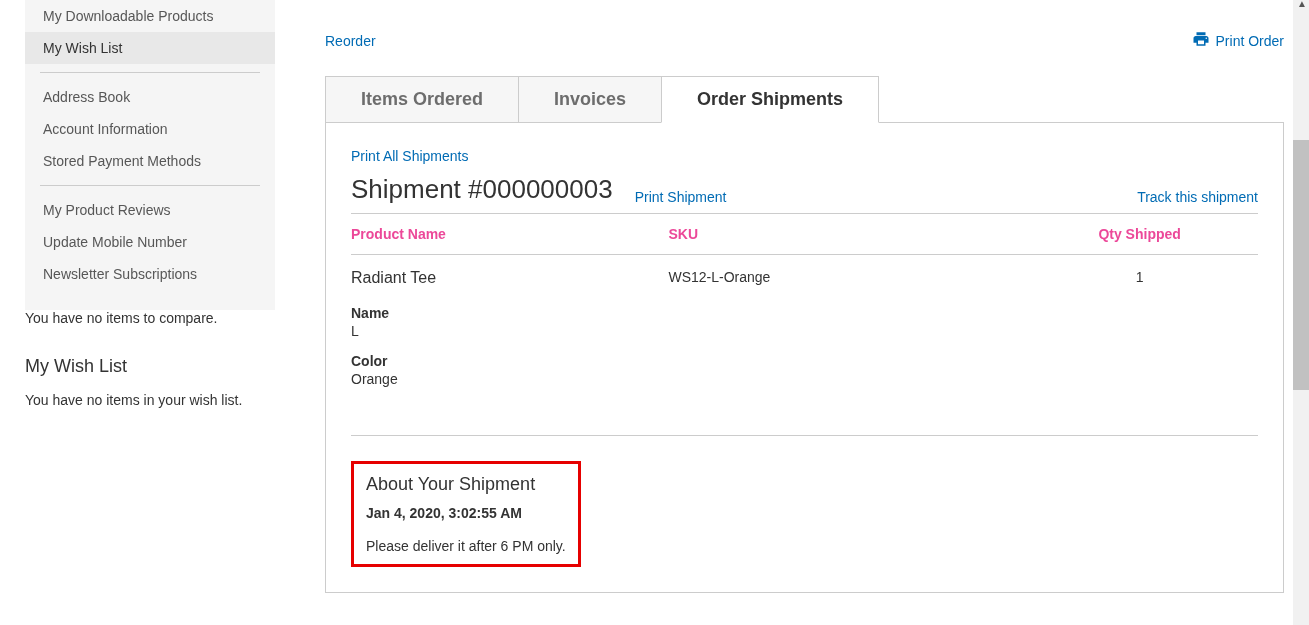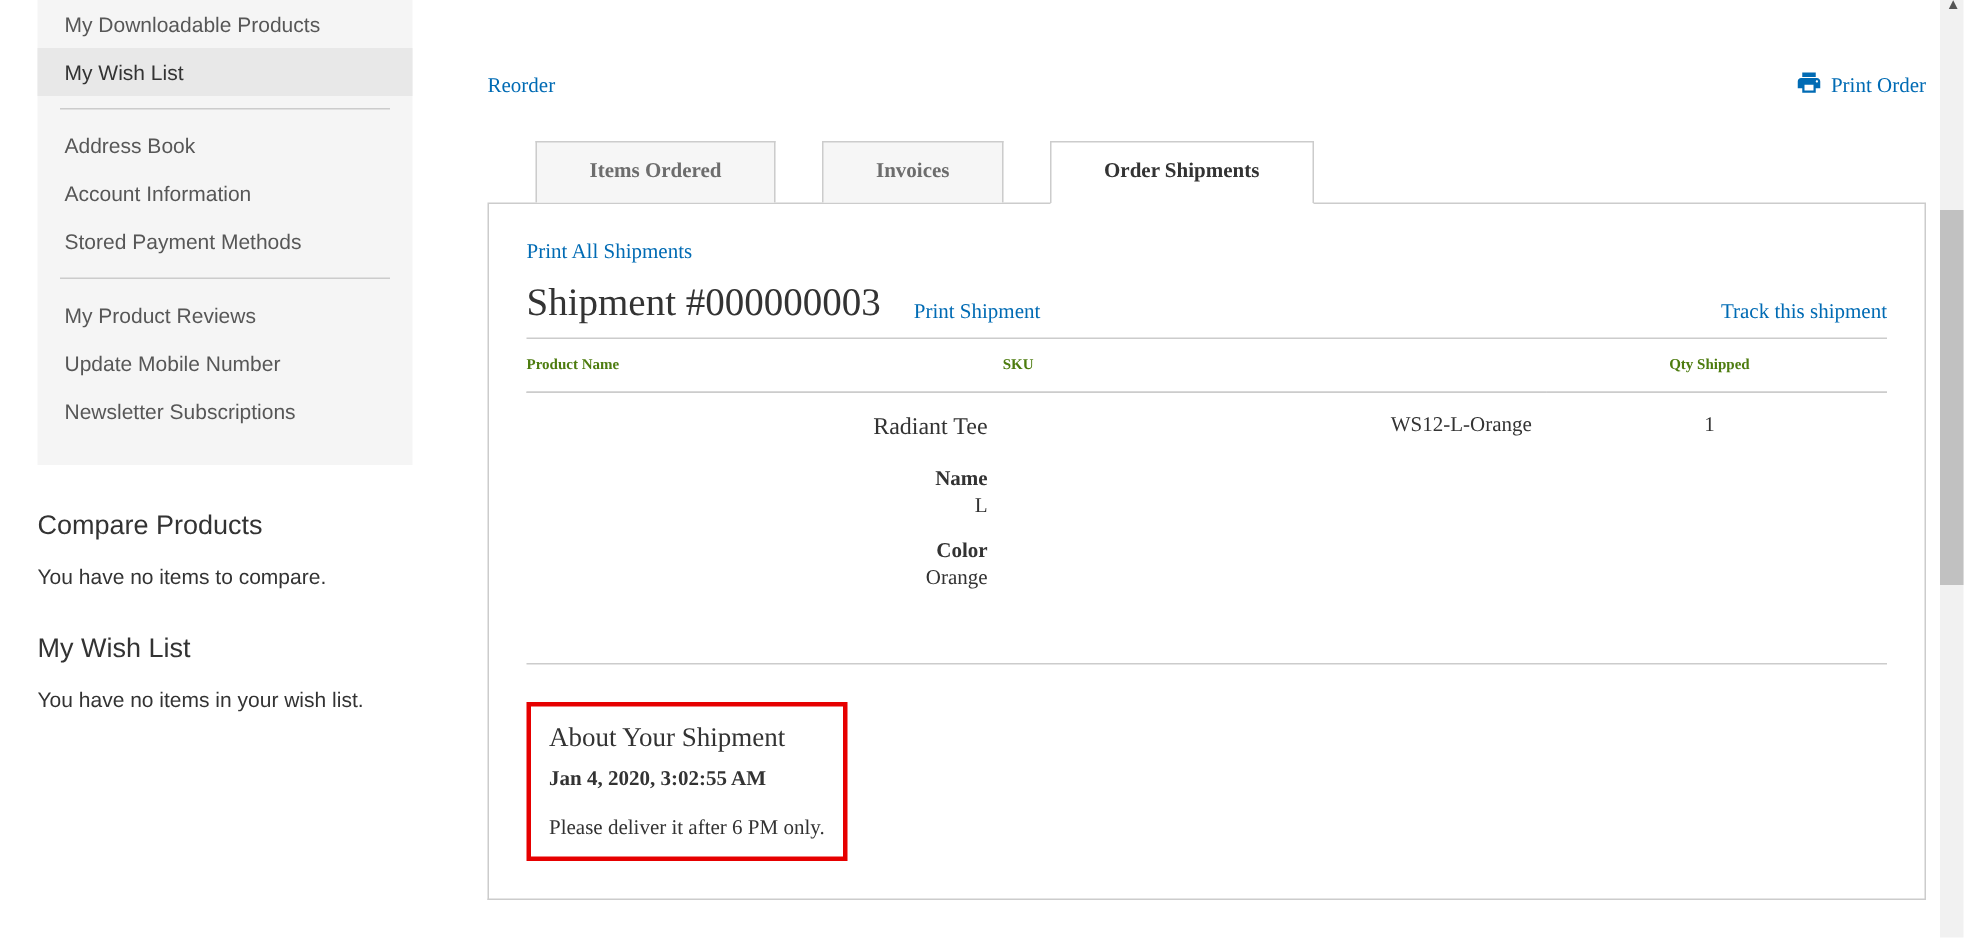--- a/index.html
+++ b/index.html
@@ -6,36 +6,36 @@
     body { font-family: 'Helvetica Neue', Helvetica, Arial, sans-serif; color: #333; font-size: 14px; background: #fff; width: 1309px; }
     .page { display: flex; padding: 0 25px; }
     .sidebar { width: 250px; background: #f5f5f5; padding: 0; margin-right: 50px; }
     .sidebar-item { padding: 8px 18px; color: #575757; cursor: pointer; font-size: 14px; }
     .sidebar-item.active { background: #e8e8e8; color: #333; font-weight: 400; }
     .sidebar-divider { border-top: 1px solid #ccc; margin: 8px 15px; }
     .sidebar-end { height: 20px; }
     .below-sidebar { padding: 0; }
     .block-title { font-size: 18px; color: #333; font-weight: 300; margin: 30px 0 15px 0; }
     .block-text { color: #333; font-size: 14px; }
-    .main { flex: 1; padding-top: 16px; font-family: Liberation Serif, serif; }
+    .main { flex: 1; padding-top: 0; }
     .actions-top { display: flex; justify-content: space-between; align-items: center; margin-bottom: 25px; margin-top: 30px; }
     .link { color: #006bb4; text-decoration: none; cursor: pointer; font-size: 14px; }
     .print-order { display: flex; align-items: center; gap: 6px; color: #006bb4; cursor: pointer; }
     .tabs { display: flex; border-bottom: 1px solid #ccc; }
-    .tab { padding: 12px 35px; background: #f6f6f6; border: 1px solid #ccc; border-bottom: none; color: #6d6d6d; font-size: 14px; cursor: pointer; margin-right: -1px; font-weight: 600; margin-left: 32px; }
+    .tab { padding: 12px 35px; background: #f6f6f6; border: 1px solid #ccc; border-bottom: none; color: #6d6d6d; font-size: 18px; cursor: pointer; margin-right: -1px; font-weight: 600; }
     .tab.active { background: #fff; border-bottom: 1px solid #fff; margin-bottom: -1px; color: #333; font-weight: 600; }
     .tab-content { border: 1px solid #ccc; border-top: none; padding: 25px; }
     .shipment-header { margin-bottom: 10px; }
     .shipment-title-row { display: flex; align-items: flex-end; justify-content: flex-start; gap: 22px; border-bottom: 1px solid #ccc; padding-bottom: 8px; margin-bottom: 0; }
     .shipment-title { font-size: 26px; font-weight: 300; color: #333; }
     .track-link { margin-left: auto; }
     .shipment-table { width: 100%; border-collapse: collapse; }
-    .shipment-table th { text-align: left; padding: 12px 10px 12px 0; font-weight: 700; color: #4d7c0f; border-bottom: 1px solid #ccc; font-size: 10px; }
+    .shipment-table th { text-align: left; padding: 12px 10px 12px 0; font-weight: 700; color: #ec4899; border-bottom: 1px solid #ccc; font-size: 14px; }
     .shipment-table th.qty, .shipment-table td.qty { text-align: center; }
-    .shipment-table td { padding: 14px 10px 14px 0; vertical-align: top; font-size: 14px; color: #333; text-align: right; }
+    .shipment-table td { padding: 14px 10px 14px 0; vertical-align: top; font-size: 14px; color: #333; }
     .product-name-cell { font-size: 16px; color: #333; }
     .product-options { margin-top: 18px; font-size: 14px; color: #333; }
     .product-options .opt-label { font-weight: 700; margin-bottom: 2px; }
     .product-options .opt-value { margin-bottom: 14px; }
     .table-divider { border-top: 1px solid #ccc; margin-top: 20px; }
     .about-box { border: 3px solid #e60000; padding: 10px 12px; margin-top: 25px; display: inline-block; }
     .about-title { font-size: 18px; font-weight: 400; color: #333; margin-bottom: 10px; }
     .about-date { font-weight: 700; font-size: 14px; margin-bottom: 4px; }
     .about-msg { font-size: 14px; margin-top: 17px; }
     .scrollbar { position: fixed; right: 0; top: 0; width: 16px; height: 625px; background: #f1f1f1; }
@@ -54,21 +54,20 @@
       <div class="sidebar-item">Address Book</div>
       <div class="sidebar-item">Account Information</div>
       <div class="sidebar-item">Stored Payment Methods</div>
       <div class="sidebar-divider"></div>
       <div class="sidebar-item">My Product Reviews</div>
       <div class="sidebar-item">Update Mobile Number</div>
       <div class="sidebar-item">Newsletter Subscriptions</div>
       <div class="sidebar-end"></div>
     </div>
     <div class="below-sidebar">
-      <div class="block-title">Compare Products</div>
       <div class="block-text">You have no items to compare.</div>
       <div class="block-title">My Wish List</div>
       <div class="block-text">You have no items in your wish list.</div>
     </div>
   </div>
 
   <div class="main">
     <div class="actions-top">
       <a class="link">Reorder</a>
       <div class="print-order">

